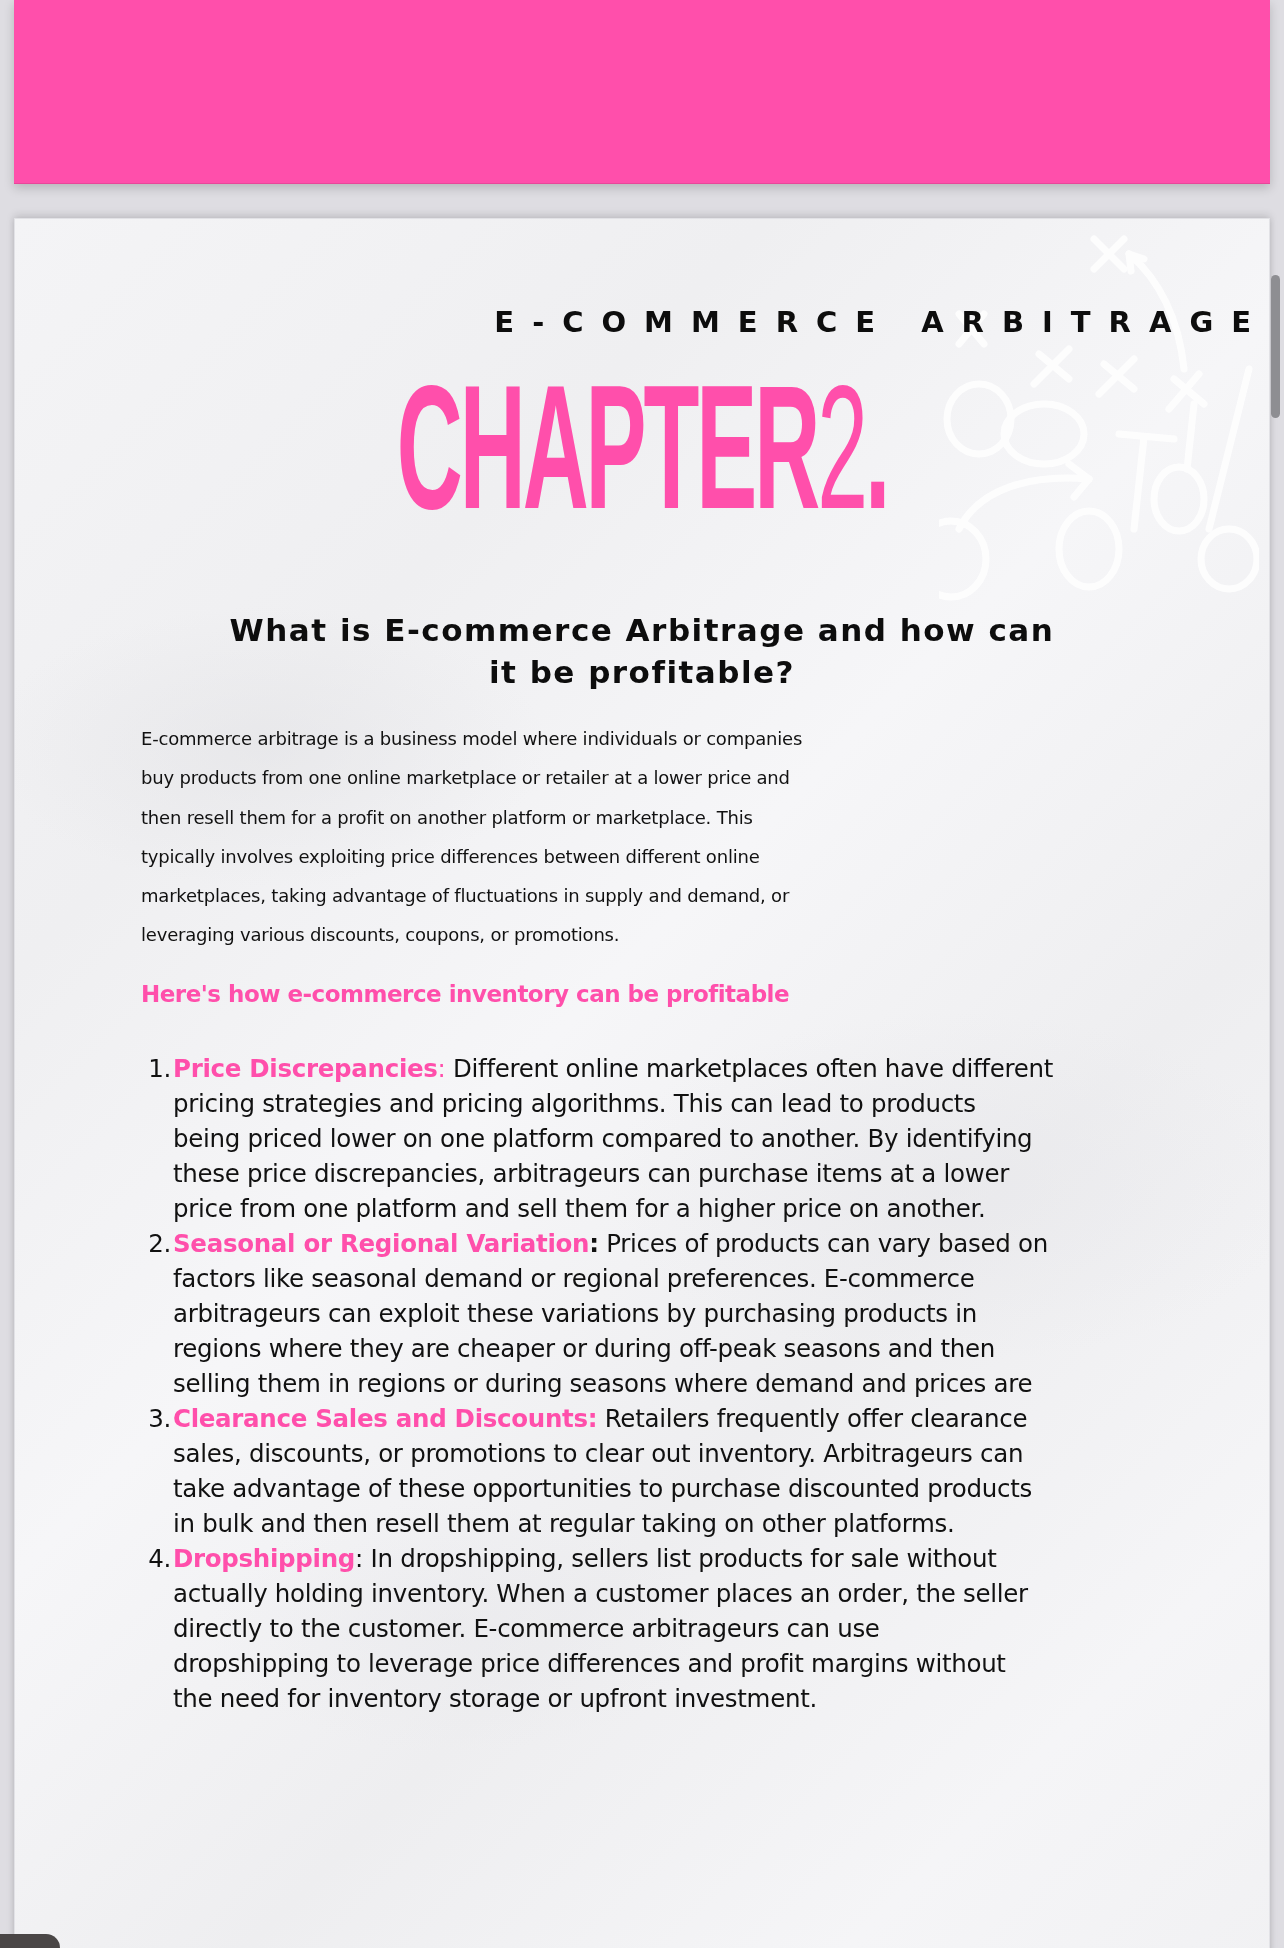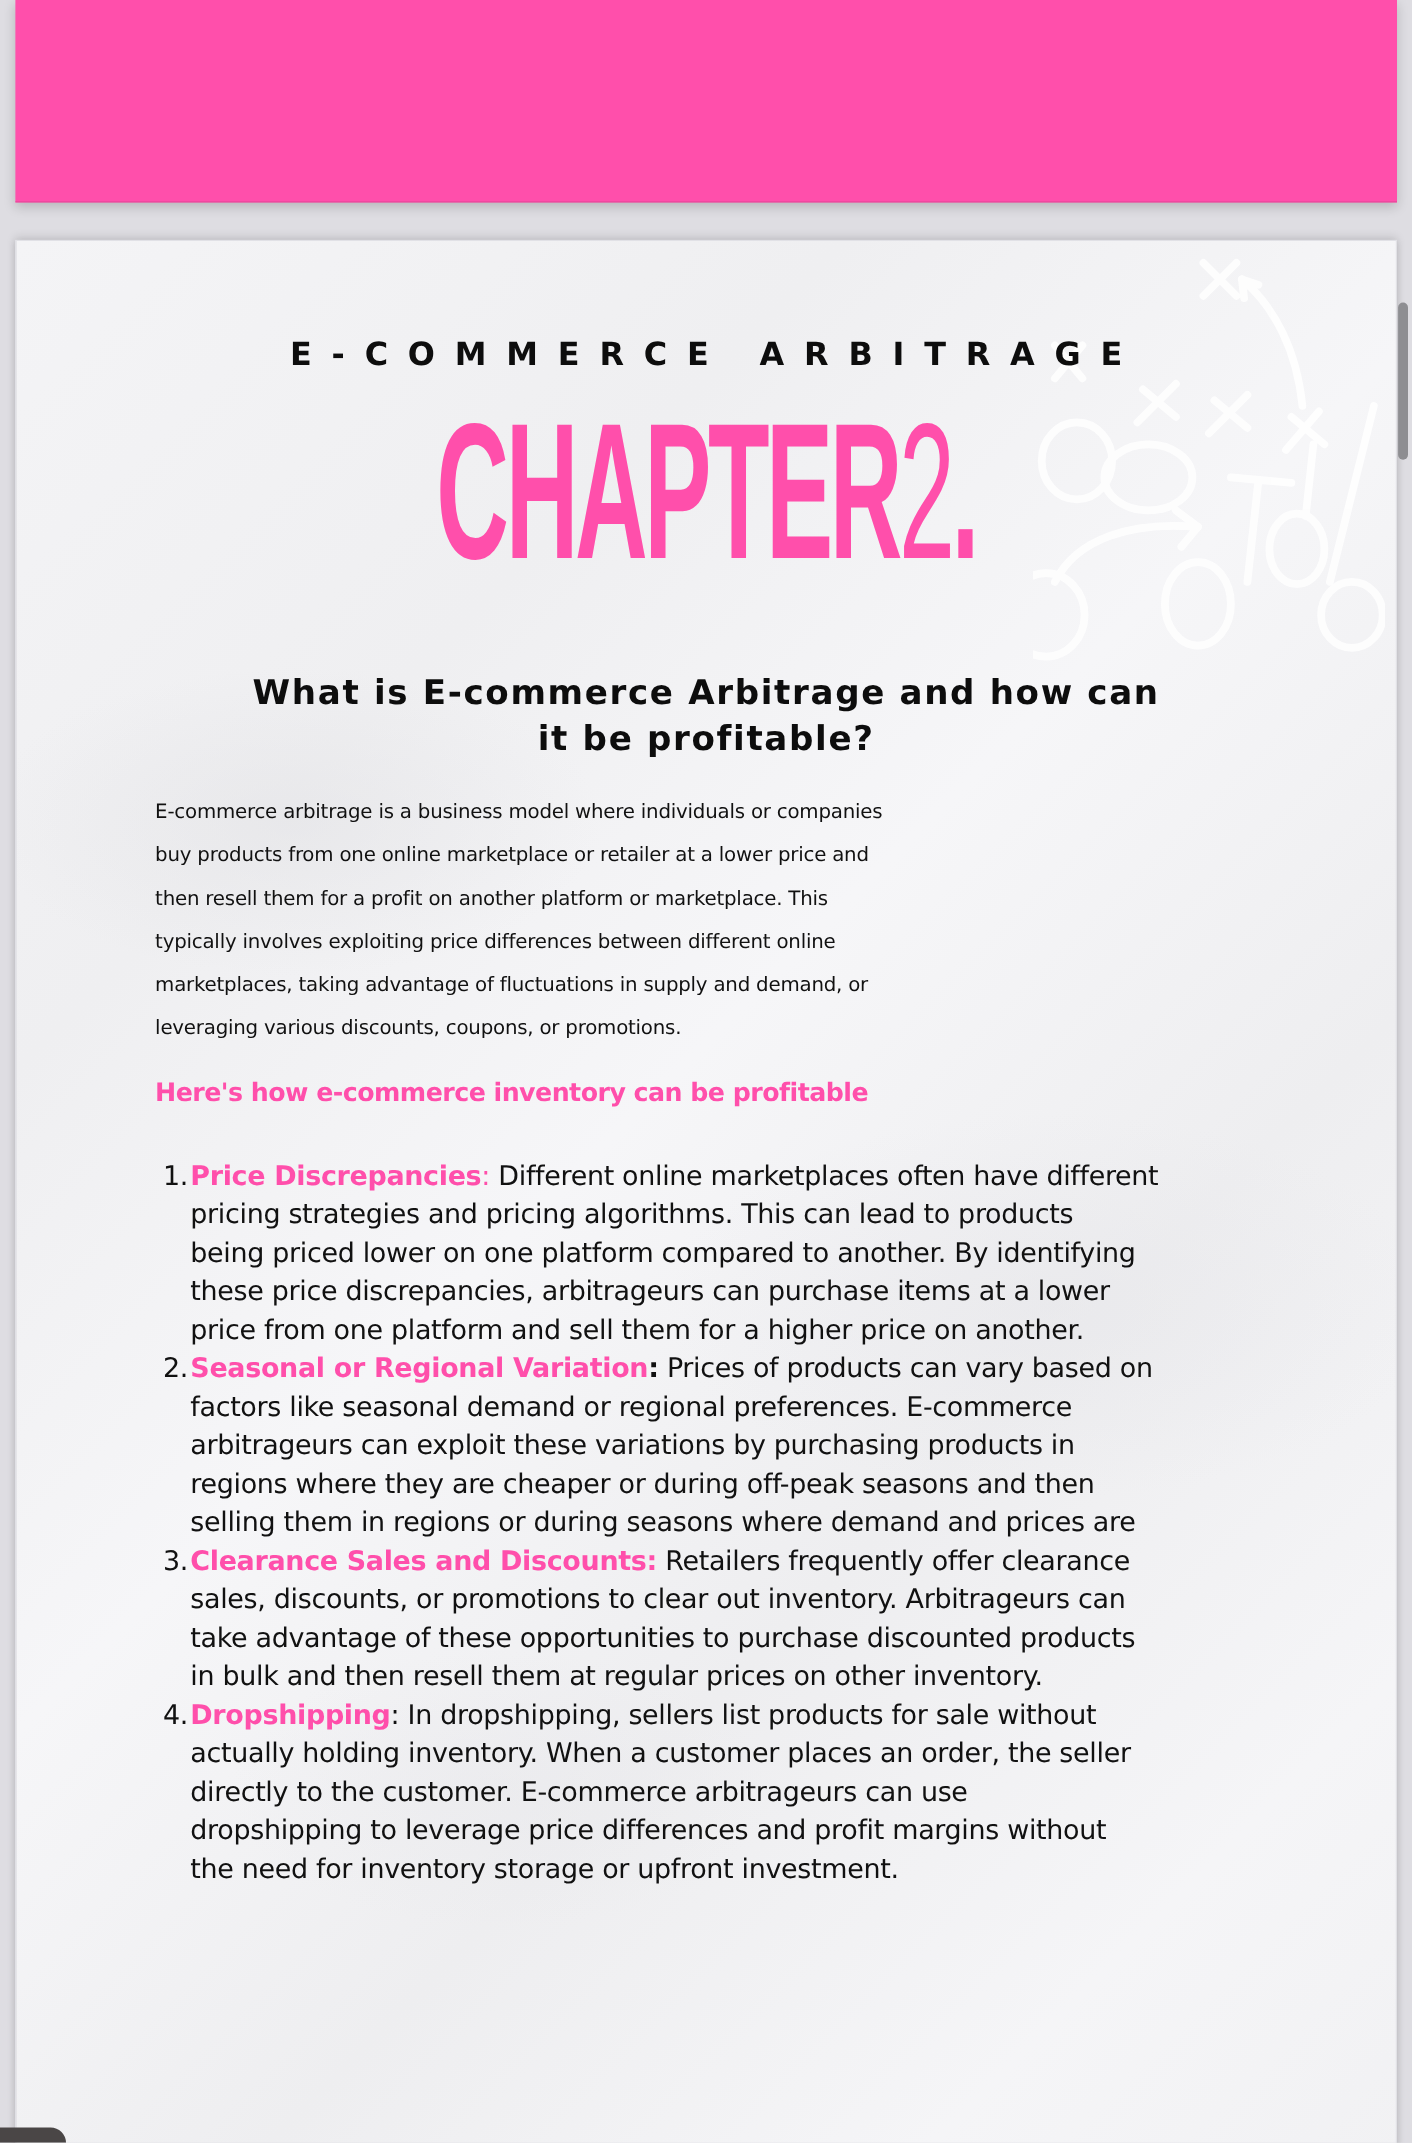--- a/index.html
+++ b/index.html
@@ -49,21 +49,21 @@
       top: 10px;
       width: 320px;
       height: 380px;
       pointer-events: none;
     }
     .kicker {
       position: absolute;
       left: 0;
       right: 0;
       top: 86px;
-      text-align: center;
+      text-align: right;
       font-family: "DejaVu Sans", sans-serif;
       font-weight: bold;
       font-size: 29px;
       letter-spacing: 18px;
       color: #0d0d0d;
       padding-left: 18px;
     }
     .chapter-title {
       position: absolute;
       left: 0;
@@ -253,21 +253,21 @@
       <div>factors like seasonal demand or regional preferences. E-commerce</div>
       <div>arbitrageurs can exploit these variations by purchasing products in</div>
       <div>regions where they are cheaper or during off-peak seasons and then</div>
       <div>selling them in regions or during seasons where demand and prices are</div>
     </li>
     <li>
       <span class="num">3.</span>
       <div><span class="term">Clearance Sales and Discounts:</span><span> Retailers frequently offer clearance</span></div>
       <div>sales, discounts, or promotions to clear out inventory. Arbitrageurs can</div>
       <div>take advantage of these opportunities to purchase discounted products</div>
-      <div>in bulk and then resell them at regular prices on other inventory.</div>
+      <div>in bulk and then resell them at regular taking on other platforms.</div>
     </li>
     <li>
       <span class="num">4.</span>
       <div><span class="term">Dropshipping</span><span>:</span><span> In dropshipping, sellers list products for sale without</span></div>
       <div>actually holding inventory. When a customer places an order, the seller</div>
       <div>directly to the customer. E-commerce arbitrageurs can use</div>
       <div>dropshipping to leverage price differences and profit margins without</div>
       <div>the need for inventory storage or upfront investment.</div>
     </li>
   </ol>

